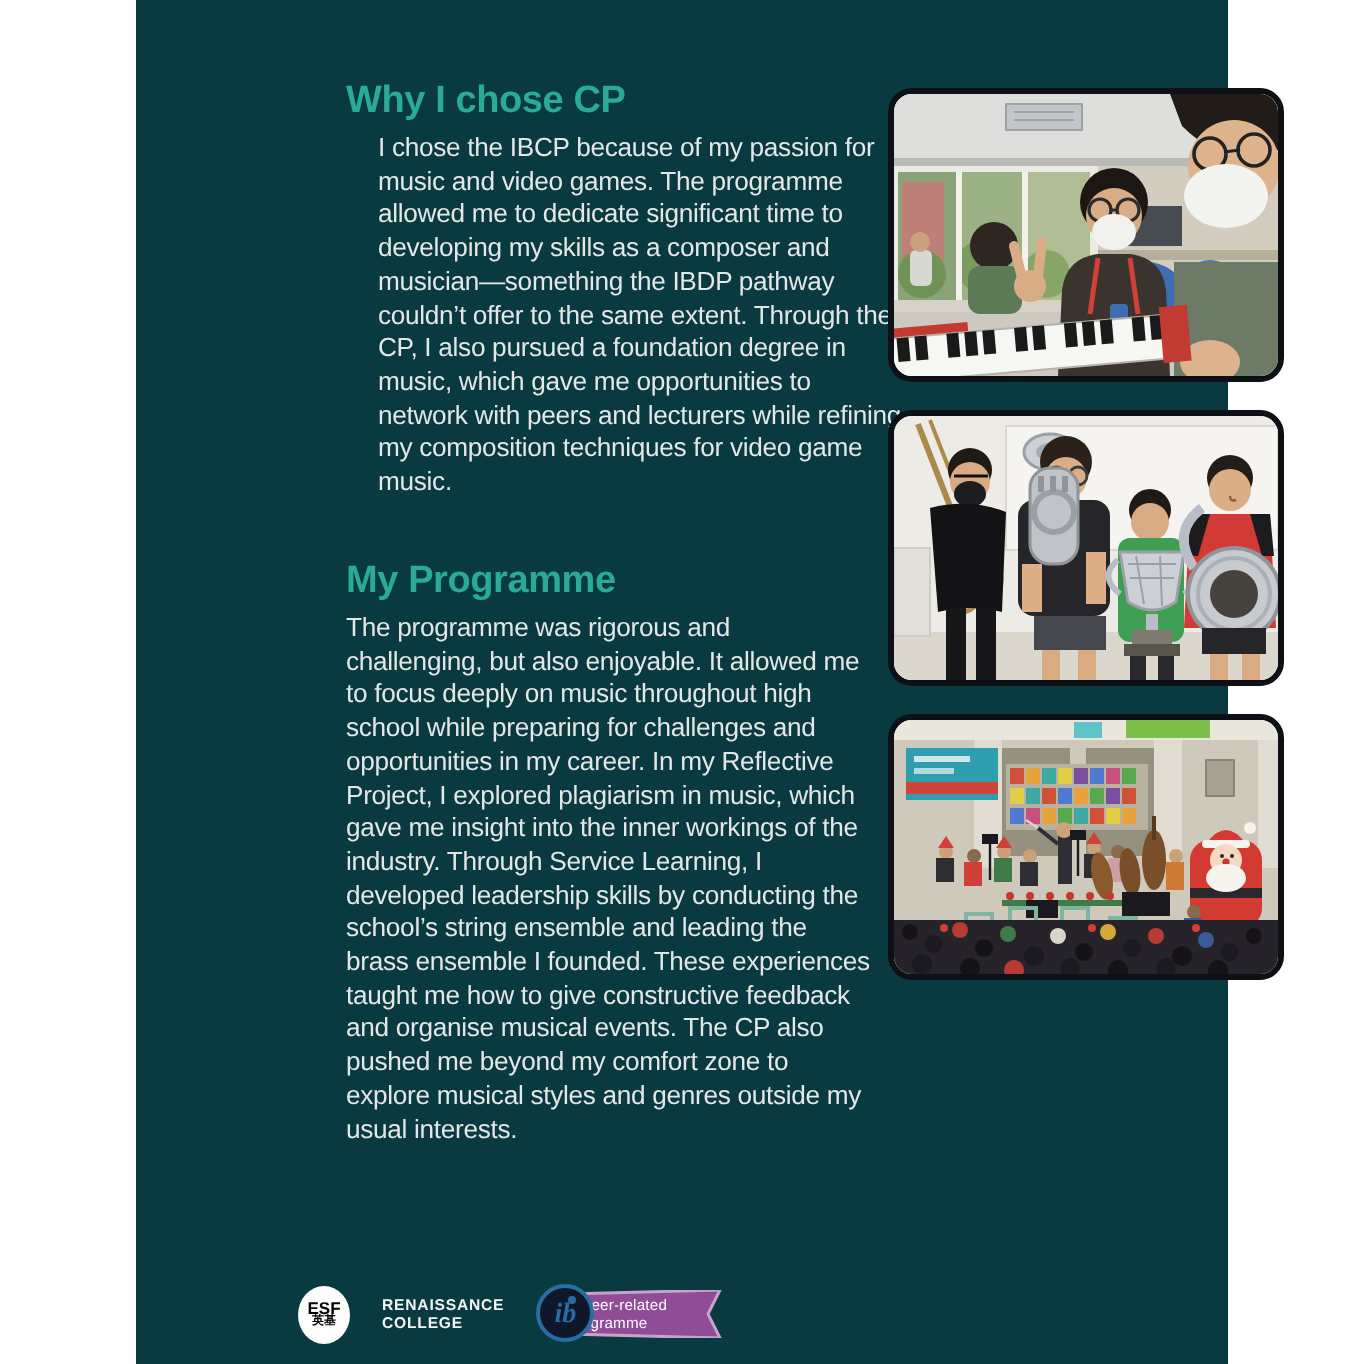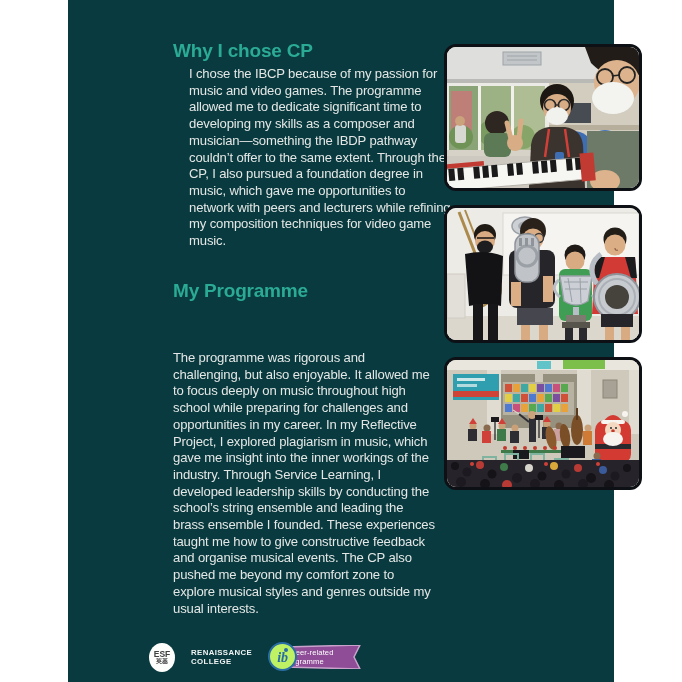--- a/index.html
+++ b/index.html
@@ -22,56 +22,56 @@
     position:absolute;left:105px;width:270px;
     color:var(--accent);font-size:19px;font-weight:700;letter-spacing:-0.2px;
   }
   .h1{top:40px;}
   .h2{top:280px;}
   .para{
     position:absolute;left:105px;width:262px;
     color:var(--body-text);font-size:13.1px;line-height:16.7px;letter-spacing:-0.15px;
   }
   .p1{top:66px;margin-left:16px;}
-  .p2{top:306px;margin-top:44px;}
+  .p2{top:306px;}
   .photo{
     position:absolute;left:376px;width:198px;
     border:3px solid var(--frame);border-radius:12px;overflow:hidden;
     background:#cdc9c0;
   }
   .photo svg{display:block;width:100%;height:100%;}
   .ph1{top:44px;height:147px;}
   .ph2{top:205px;height:138px;}
   .ph3{top:357px;height:133px;}
   .footer{
     position:absolute;left:81px;top:640px;height:34px;display:flex;align-items:center;
   }
   .esf-badge{
     width:26px;height:29px;border-radius:50%;background:#fdfdfc;
     display:flex;flex-direction:column;align-items:center;justify-content:center;
-    color:#404040;flex:0 0 auto;
+    color:#000000;flex:0 0 auto;
   }
   .esf-badge .esf-big{font-size:8.5px;font-weight:700;line-height:8px;}
   .esf-badge .esf-cn{font-size:6px;font-weight:700;line-height:7px;}
   .esf-name{
     margin-left:16px;color:#f2f4f3;font-size:7.8px;font-weight:700;
     letter-spacing:0.4px;line-height:9.5px;
   }
   .ib-group{position:relative;margin-left:16px;width:96px;height:30px;}
   .ib-ribbon{
     position:absolute;left:14px;top:3px;width:82px;height:24px;
   }
   .ib-ribbon svg{display:block;width:100%;height:100%;}
   .ib-ribbon .rb-text{
     position:absolute;left:1px;top:2.5px;color:#ffffff;font-size:7.6px;
     font-weight:400;line-height:9.5px;letter-spacing:0.1px;
   }
   .ib-circle{
     position:absolute;left:0;top:0;width:29px;height:29px;border-radius:50%;
-    background:#bef264;border:2px solid #2a6da4;
+    background:#0f172a;border:2px solid #2a6da4;
     display:flex;align-items:center;justify-content:center;
   }
   .ib-mark{
     color:#2a6da4;font-family:"Liberation Serif", serif;font-weight:700;
     font-style:italic;font-size:14px;line-height:14px;position:relative;top:1px;
   }
   .ib-dot{
     position:absolute;left:14px;top:4px;width:4px;height:4px;border-radius:50%;
     background:#2a6da4;
   }

